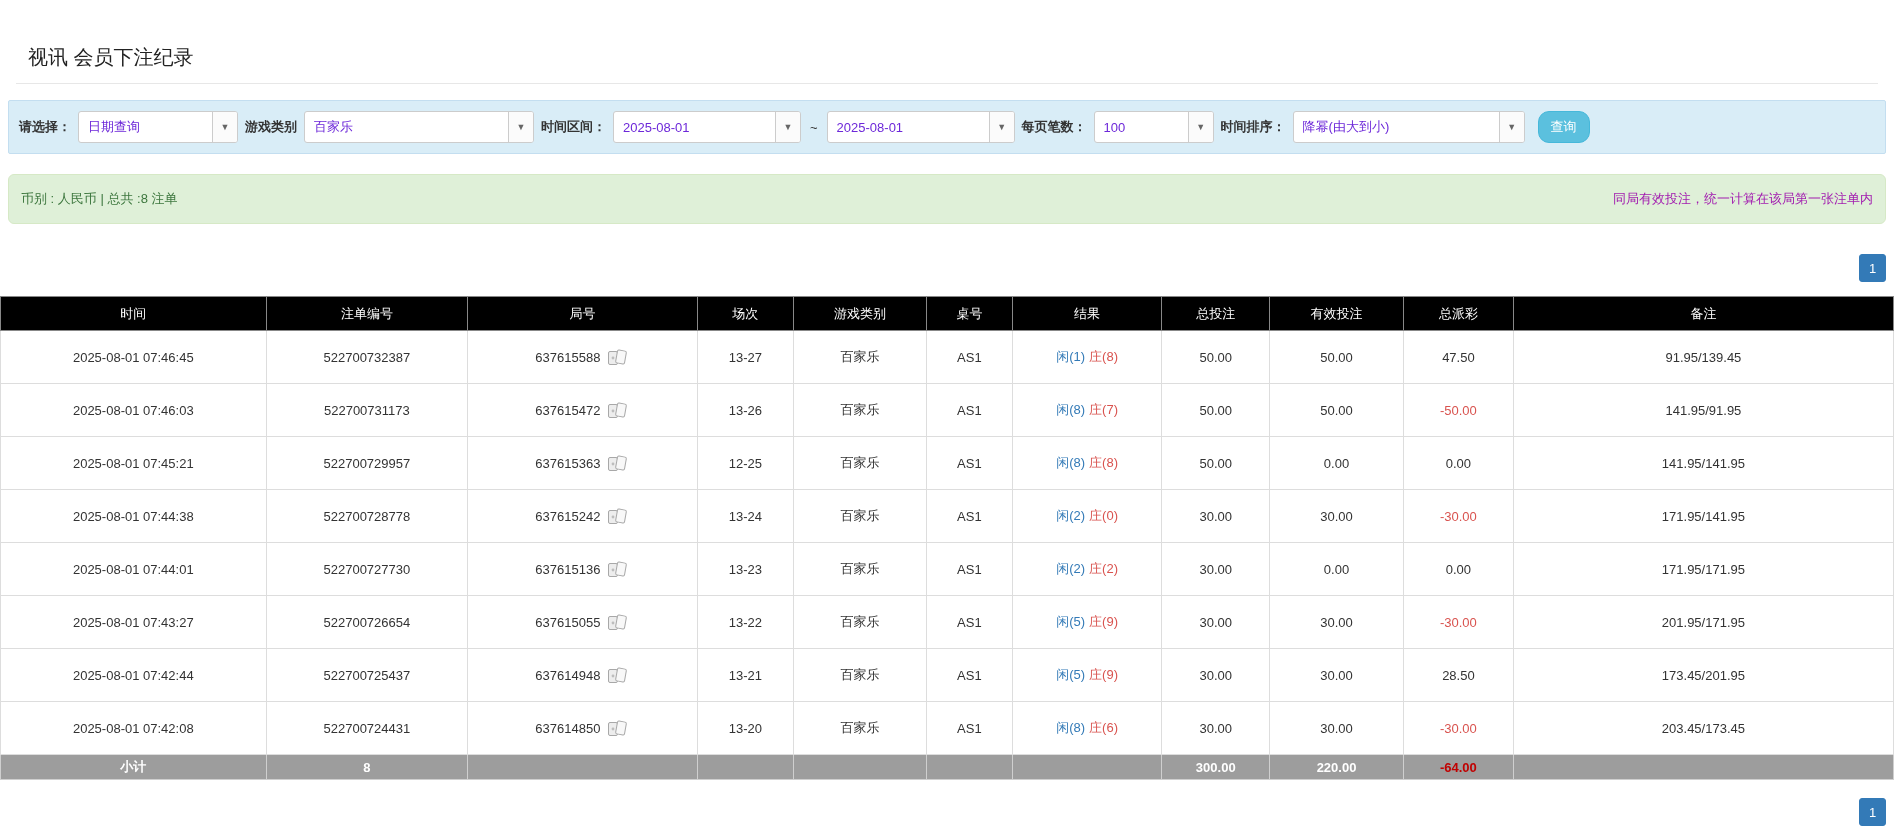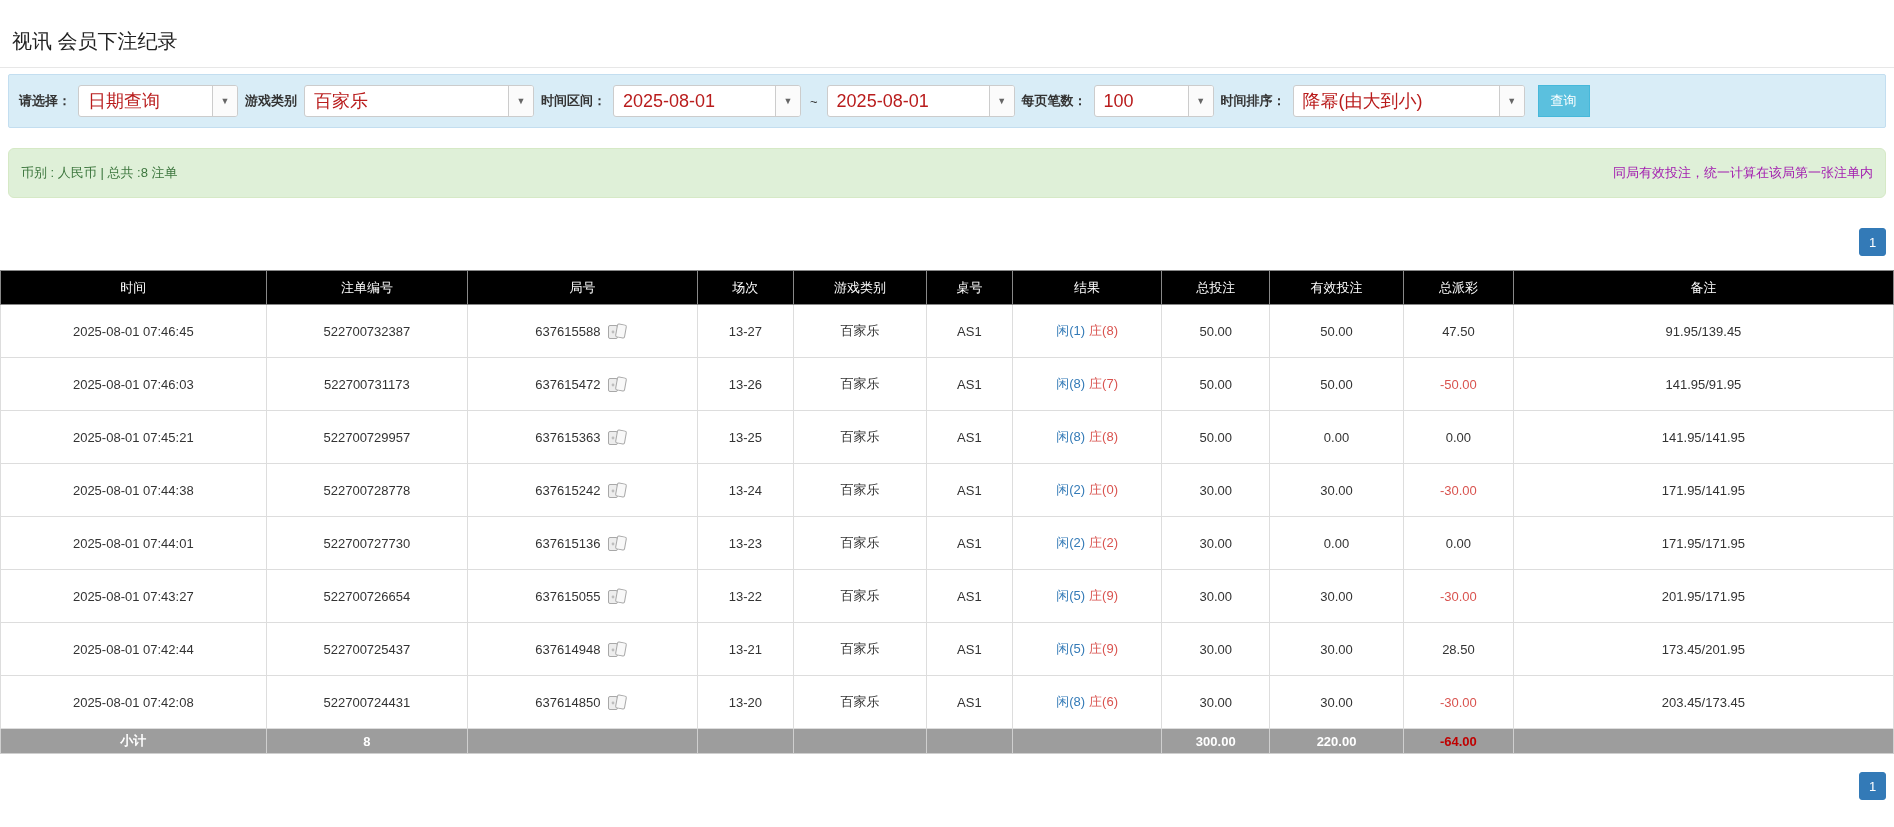--- a/index.html
+++ b/index.html
@@ -4,57 +4,57 @@
 <style>
   * { box-sizing: border-box; }
   html,body { margin:0; padding:0; }
   body {
     width: 1894px; height: 827px; overflow: hidden;
     background: #fff;
     font-family: "Liberation Sans", "DejaVu Sans", sans-serif;
     color: #333;
   }
   .page-title {
-    margin: 0; padding: 28px 12px 12px;
+    margin: 16px; padding: 28px 12px 12px;
     font-size: 20px; font-weight: 400; color: #222;
     border-bottom: 1px solid #e7e7e7;
   }
   
   .filter-bar {
     margin: 6px 8px 0;
     background: #d9edf7; border: 1px solid #c3def0; border-radius: 2px;
     padding: 10px 10px;
     display: flex; align-items: center; gap: 7px;
     font-size: 13px;
   }
   .flabel { font-weight: bold; color: #333; white-space: nowrap; }
   .combo {
     display: inline-flex; align-items: stretch;
     background: #fff; border: 1px solid #ccc; border-radius: 3px;
     height: 32px; overflow: hidden;
   }
   .combo-value {
     display: flex; align-items: center;
-    padding: 0 9px; flex: 1; font-size: 18px; color: #b91c1c;
+    padding: 0 9px; flex: 1; font-size: 13px; color: #6d28d9;
     white-space: nowrap; overflow: hidden;
   }
   .combo-btn {
     width: 25px; display: flex; align-items: center; justify-content: center;
     border-left: 1px solid #ccc; background: #fbfbfb;
     color: #666; font-size: 9px; cursor: pointer;
   }
   .w-query { width: 160px; }
   .w-game  { width: 230px; }
   .w-date  { width: 188px; }
   .w-size  { width: 120px; }
   .w-sort  { width: 232px; }
   .tilde { color: #333; padding: 0 2px; }
   .search-btn {
     height: 32px; padding: 0 12px; margin-left: 6px;
-    background: #5bc0de; border: 1px solid #46b8da; border-radius: 0;
+    background: #5bc0de; border: 1px solid #46b8da; border-radius: 11px;
     color: #fff; font-size: 13px; cursor: pointer;
     font-family: inherit;
   }
   
   .summary-bar {
     margin: 20px 8px 0;
     background: #dff0d8; border: 1px solid #d6e9c6; border-radius: 6px;
     padding: 15px 12px;
     display: flex; align-items: center; justify-content: space-between;
     font-size: 13px;
@@ -259,21 +259,21 @@
           <svg width="22" height="17" viewBox="0 0 22 17" aria-hidden="true">
             <rect x="1.5" y="2.5" width="9" height="13" rx="1.5" fill="#ededed" stroke="#a8a8a8"></rect>
             <g transform="rotate(10 14 8)">
               <rect x="9.5" y="1.5" width="9" height="13" rx="1.5" fill="#f8f8f8" stroke="#a8a8a8"></rect>
             </g>
             <circle cx="6" cy="9" r="1.4" fill="#bdbdbd"></circle>
           </svg>
         </span>
       </span>
     </td>
-    <td>13-25</td>
+    <td>12-25</td>
     <td>百家乐</td>
     <td>AS1</td>
     <td>
       <span class="res-player">闲(8)</span><span class="res-banker">庄(8)</span>
     </td>
     <td class="bet-link">50.00</td>
     <td>0.00</td>
     <td class="payout">0.00</td>
     <td>141.95/141.95</td>
   </tr>

